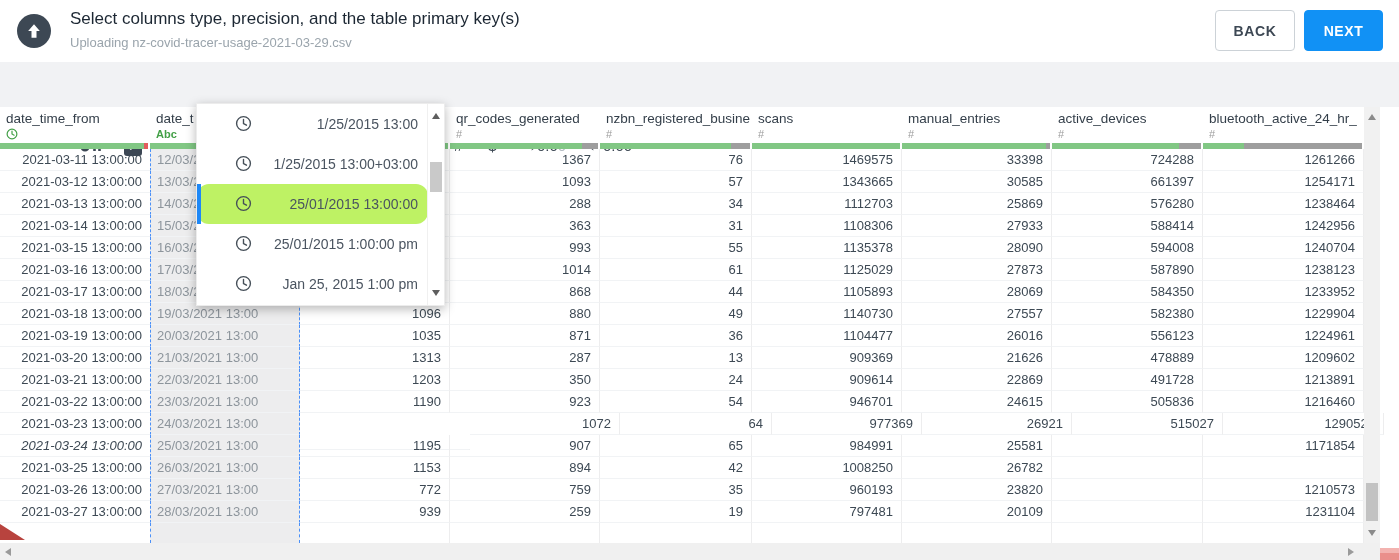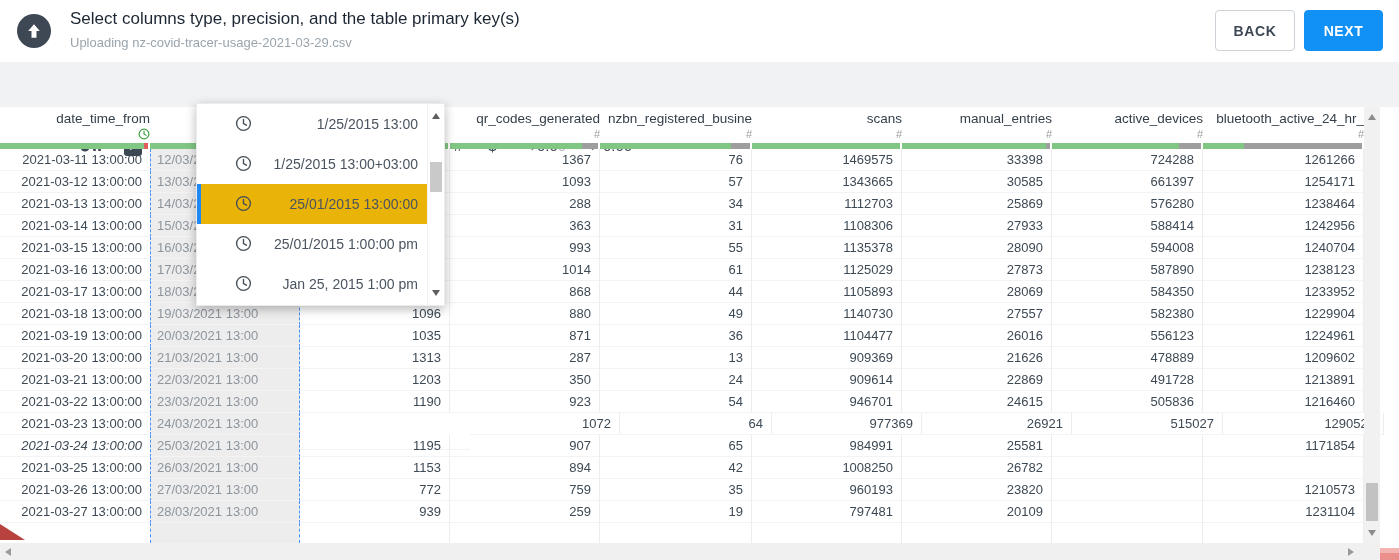--- a/index.html
+++ b/index.html
@@ -28,21 +28,21 @@
           border:1px solid #d5d8da;box-sizing:border-box;display:flex;align-items:center;
           padding:0 10px;cursor:pointer;}
   .sel-label{font-size:14px;color:#5a646e;margin-left:8px;flex:1;}
   .sym{position:absolute;top:75px;font-size:16px;color:#3d4854;cursor:pointer;white-space:nowrap;}
   .sym .muted{color:#b3bac1;}
   .sym-hash{left:454px;}
   .sym-dollar{left:488px;}
   .sym-decadd{left:522px;font-size:15px;}
   .sym-decrem{left:588px;font-size:15px;}
   
-  .ghead{position:absolute;left:0;top:107px;height:36px;display:flex;background:#fff;text-align:right;}
+  .ghead{position:absolute;left:0;top:107px;height:36px;display:flex;background:#fff;}
   .hcell{box-sizing:border-box;padding:4px 0 0 6px;overflow:hidden;}
   .hname{font-size:13.5px;color:#333e49;white-space:nowrap;}
   .htype{margin-top:2px;font-size:11px;color:#9e9e9e;height:13px;}
   .htype.string{color:#43a047;font-weight:bold;}
   .gbars{position:absolute;left:0;top:143px;height:6px;display:flex;}
   .bcell{height:6px;box-sizing:border-box;border-right:2px solid #fff;display:flex;}
   .seg{height:100%;}
   .gbody{position:absolute;left:0;top:149px;}
   .trow{display:flex;height:22px;}
   .cell{box-sizing:border-box;font-size:13px;color:#3d4954;line-height:21px;padding:0 8px;
@@ -67,21 +67,21 @@
             border-right:6px solid #9a9a9a;}
   .tri-right{right:26px;top:5px;border-top:4px solid transparent;border-bottom:4px solid transparent;
              border-left:6px solid #9a9a9a;}
   .pinkcorner{position:absolute;left:1380px;top:546px;width:19px;height:14px;
               background:linear-gradient(#ffffff 0 2px,#f3b3b0 2px 7px,#ea8f8b 7px 14px);}
   
   .popup{position:absolute;left:196px;top:103px;width:249px;height:203px;background:#fff;
          box-shadow:0 3px 10px rgba(0,0,0,.28);border:1px solid #ececec;box-sizing:border-box;z-index:50;}
   .plist{position:absolute;left:0;top:0;right:16px;bottom:0;}
   .pitem{position:relative;height:40px;cursor:pointer;}
-  .pitem.sel{background:#eab308;}
+  .pitem.sel{background:#bef264;border-radius:12px;}
   .pitem.sel::before{content:"";position:absolute;left:0;top:0;bottom:0;width:4px;background:#1e88f7;}
   .picon{position:absolute;left:38px;top:11px;}
   .ptext{position:absolute;right:10px;top:12px;font-size:14px;color:#4a5460;}
   .pscroll{position:absolute;right:0;top:0;width:16px;height:100%;background:#fff;
            border-left:1px solid #f0f0f0;}
   .ptri-up{left:4px;top:9px;border-left:4px solid transparent;border-right:4px solid transparent;
            border-bottom:6px solid #5e5e5e;}
   .ptri-down{left:4px;bottom:9px;border-left:4px solid transparent;border-right:4px solid transparent;
              border-top:6px solid #5e5e5e;}
   .pthumb{position:absolute;left:2px;top:58px;width:12px;height:30px;background:#c9c9c9;}

